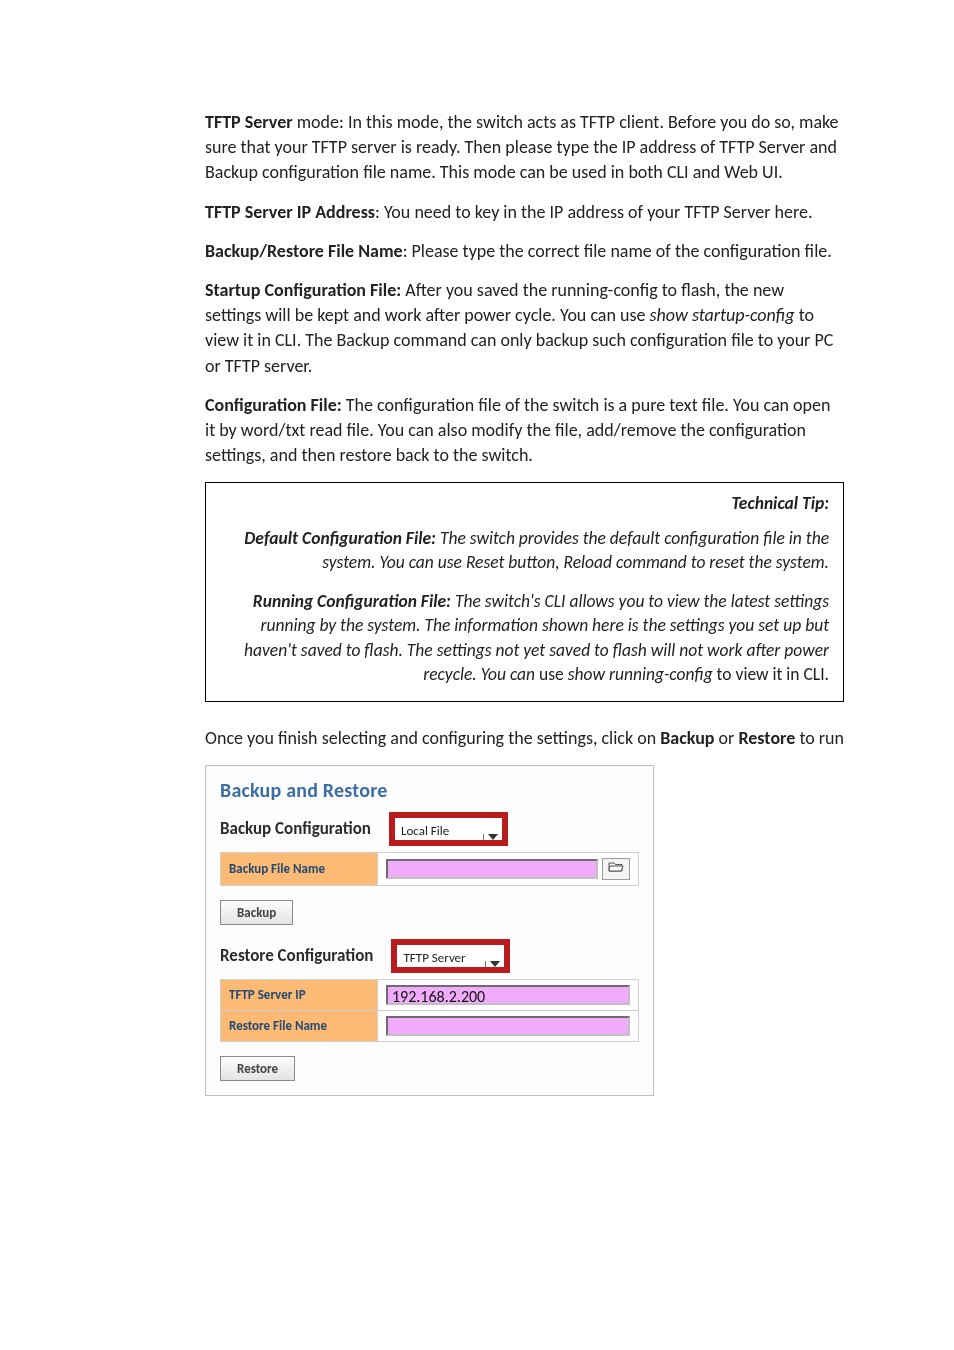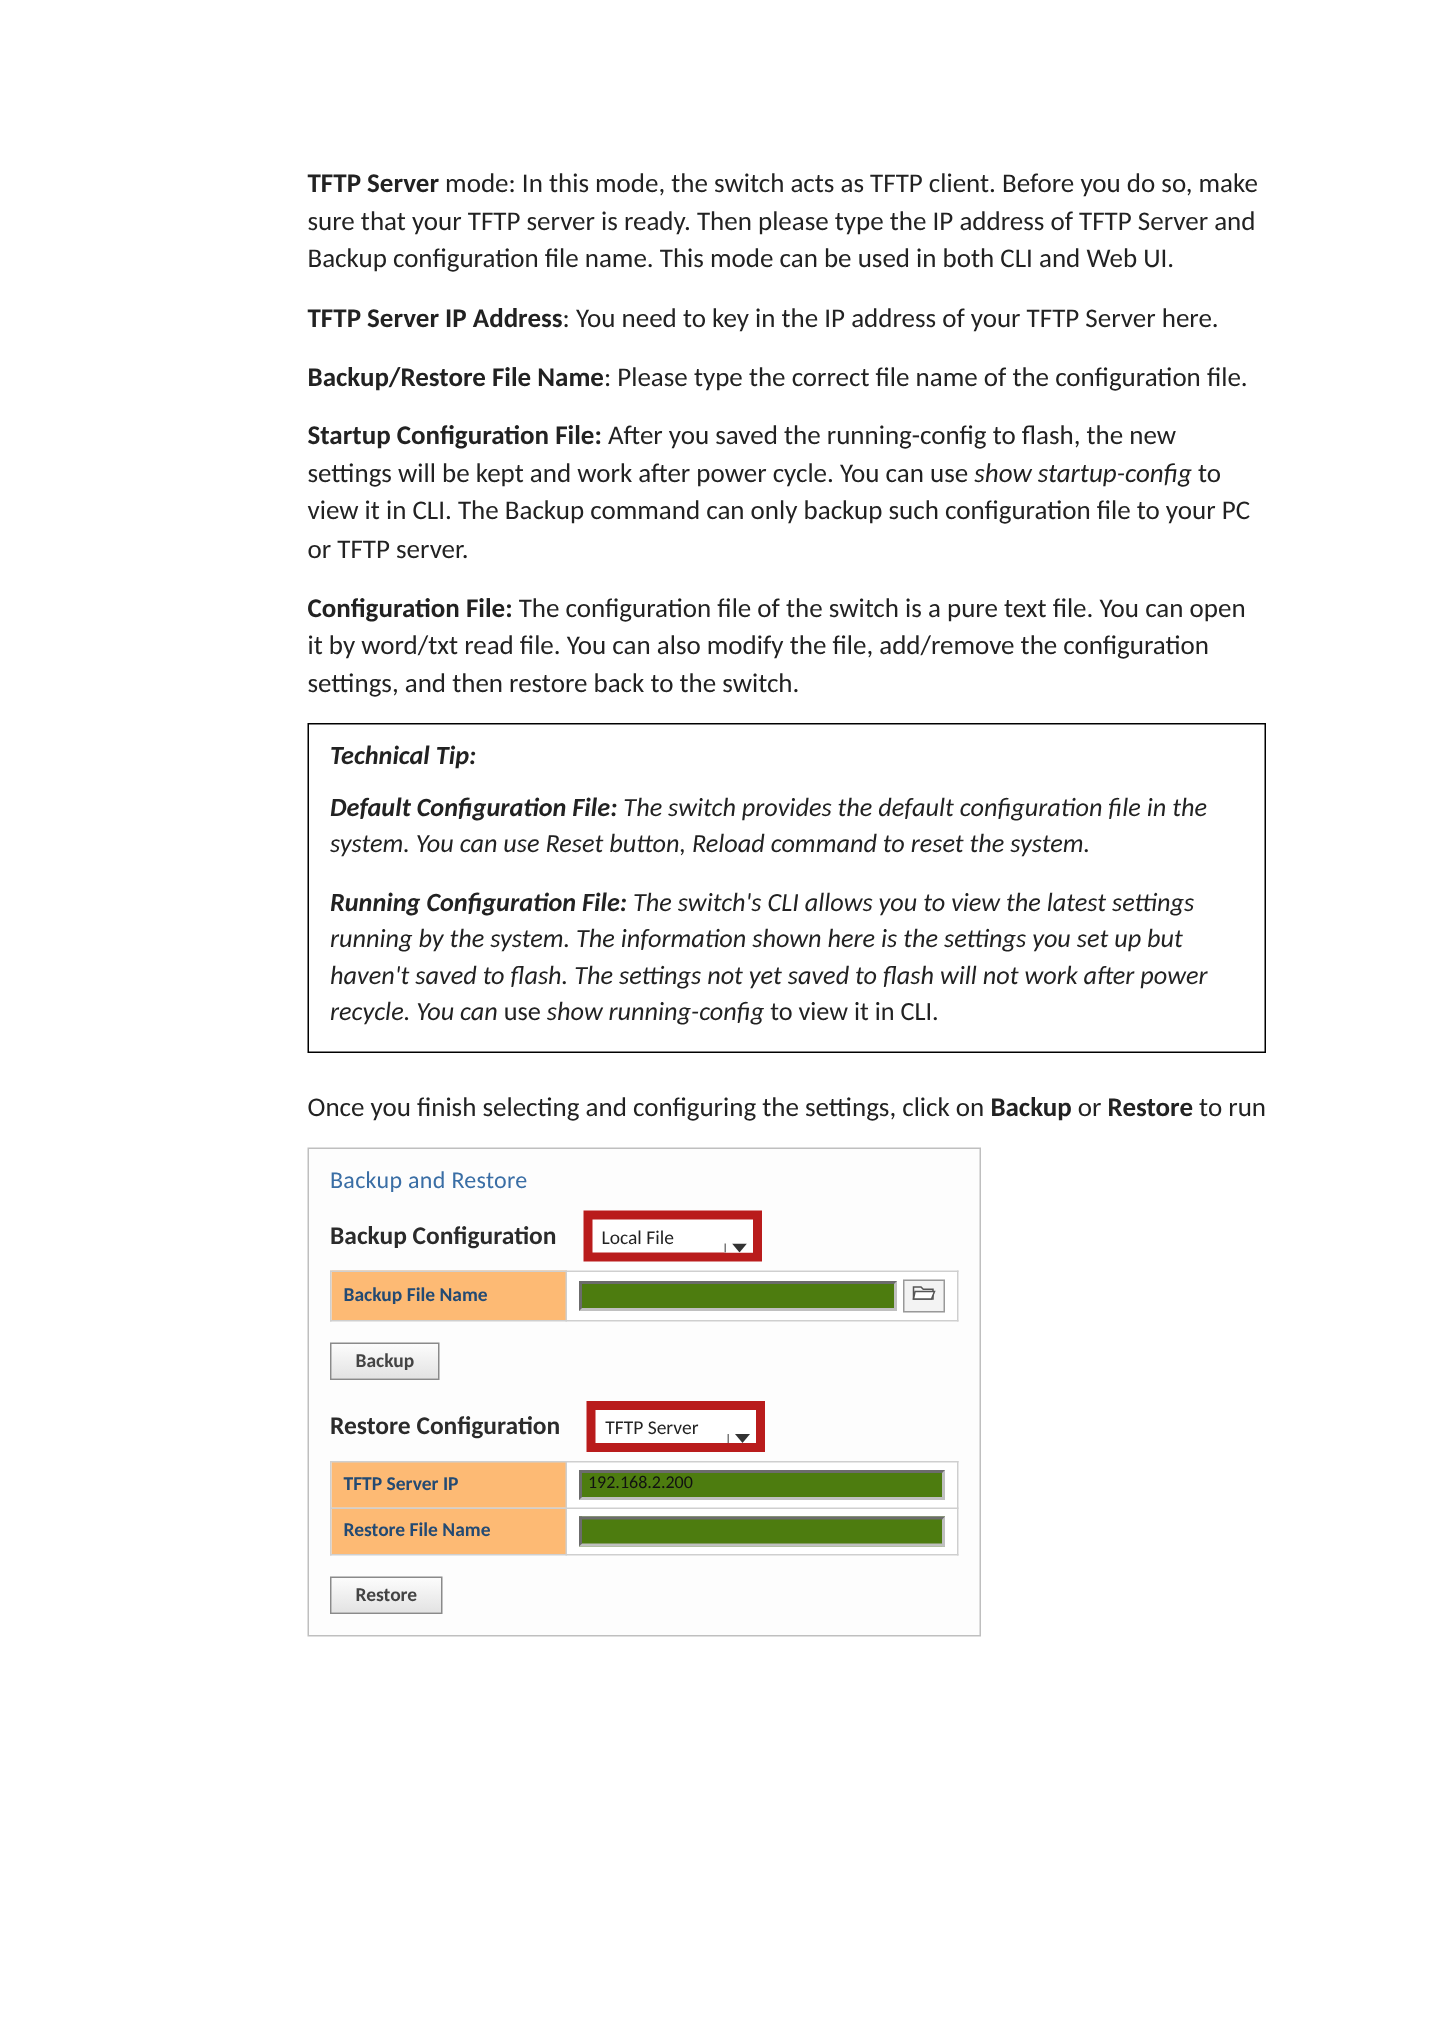--- a/index.html
+++ b/index.html
@@ -19,32 +19,32 @@
       color: #222;
       margin: 0 0 14px 0;
     }
     .bold { font-weight: 700; }
     .italic { font-style: italic; }
     .tipbox {
       border: 1px solid #000;
       padding: 8px 14px 10px 14px;
       margin: 2px 0 24px 0;
     }
-    .tipbox .para { font-size: 17.5px; }
+    .tipbox .para { font-size: 17.5px; text-align: right; }
     .tipbox .tip-title { margin-bottom: 10px; }
     .screenshot {
       border: 1px solid #bfbfbf;
       width: 449px;
       background: #fdfdfd;
       padding: 12px 14px 14px 14px;
       box-sizing: border-box;
     }
     .sshot-title {
-      font-size: 16px;
-      font-weight: 400;
+      font-size: 20px;
+      font-weight: 700;
       color: #3a6ea5;
       margin: 0 0 10px 0;
       letter-spacing: 0.2px;
     }
     .section-row {
       display: flex;
       align-items: center;
       gap: 18px;
       margin-bottom: 6px;
     }
@@ -92,24 +92,24 @@
     .field-table td.label {
       width: 140px;
       color: #234a73;
       font-weight: 700;
       background: #fdba74;
     }
     .text-input {
       display: inline-block;
       width: 100%;
       height: 20px;
-      background: #4d7c0f;
+      background: #f0abfc;
       border: 2px inset #c0c0c0;
       box-sizing: border-box;
-      font-size: 12px;
+      font-size: 16px;
       padding: 0 4px;
       color: #111;
       vertical-align: middle;
     }
     .with-browse { display: flex; align-items: center; gap: 4px; }
     .with-browse .text-input { flex: 1; }
     .browse-btn {
       width: 28px;
       height: 22px;
       border: 1px solid #999;

